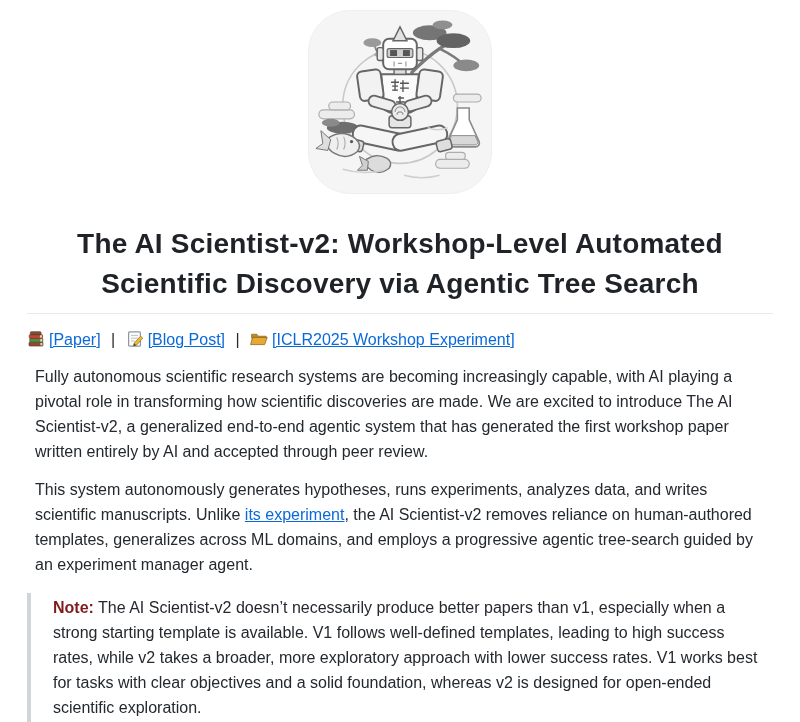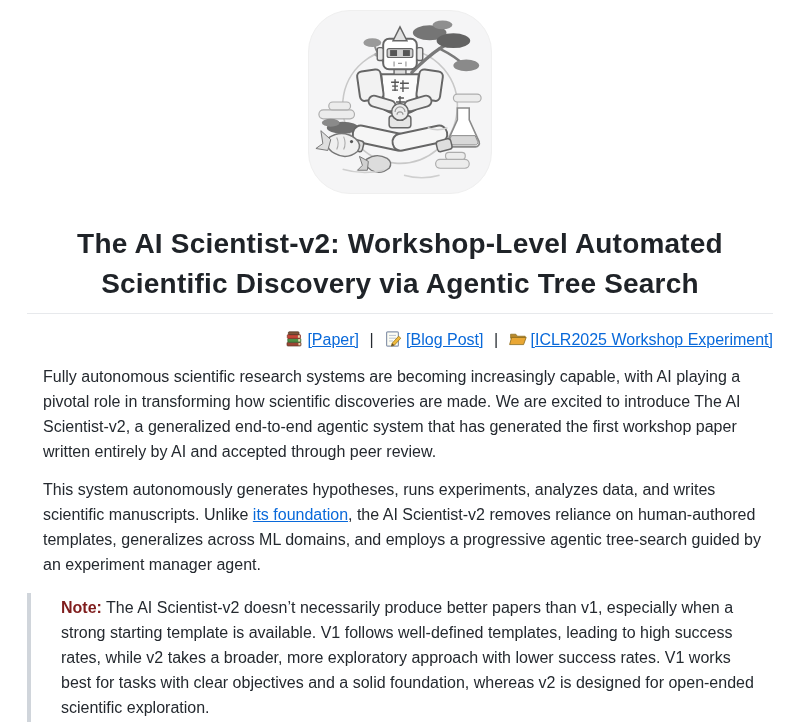--- a/index.html
+++ b/index.html
@@ -35,21 +35,21 @@
     line-height: 40px;
     font-weight: 700;
     color: #1f2328;
     letter-spacing: 0.2px;
   }
   h1.title .title-inner { display: inline-block; max-width: 680px; }
 
   
   .links {
     margin: 13px 27px 12px 27px;
-    text-align: right;
+    text-align: left;
     font-size: 16px;
     line-height: 25px;
     white-space: nowrap;
   }
   .links a {
     color: #0969da;
     text-decoration: underline;
   }
   .links .sep { color: #24292f; margin: 0 6px; }
   .inline-icon {
@@ -58,21 +58,21 @@
     vertical-align: -3px;
     margin-right: 4px;
   }
   .inline-icon svg { display: block; width: 18px; height: 18px; }
 
   
   .content { margin: 0 27px; }
   .content p {
     font-size: 16px;
     line-height: 25px;
-    margin: 0 0 13px 16px;
+    margin: 0 0 13px 8px;
     color: #24292f;
   }
   .content a { color: #0969da; text-decoration: underline; }
 
   blockquote {
     margin: 16px 0 10px 0;
     padding: 2px 14px;
     border-left: 4px solid #d0d5db;
     color: #5b6470;
   }
@@ -196,21 +196,21 @@
       <svg viewBox="0 0 18 18" xmlns="http://www.w3.org/2000/svg">
         <path d="M1.6 4.2 h5.2 l1.6 2 h7.8 v2 h-14.6 z" fill="#b98a2e" stroke="#8a6a1a" stroke-width="0.7"></path>
         <path d="M2.6 7.4 h14.6 l-2.6 7.2 h-14 z" fill="#e9a734" stroke="#8a6a1a" stroke-width="0.8"></path>
       </svg>
     </span><a href="#">[ICLR2025 Workshop Experiment]</a>
   </div>
 
   <div class="content">
     <p>Fully autonomous scientific research systems are becoming increasingly capable, with AI playing a pivotal role in transforming how scientific discoveries are made. We are excited to introduce The AI Scientist-v2, a generalized end-to-end agentic system that has generated the first workshop paper written entirely by AI and accepted through peer review.</p>
 
-    <p><span>This system autonomously generates hypotheses, runs experiments, analyzes data, and writes scientific manuscripts. Unlike </span><a href="#">its foundation</a><span>, the AI Scientist-v2 removes reliance on human-authored templates, generalizes across ML domains, and employs a progressive agentic tree-search guided by an experiment manager agent.</span></p>
+    <p><span>This system autonomously generates hypotheses, runs experiments, analyzes data, and writes scientific manuscripts. Unlike </span><a href="#">its experiment</a><span>, the AI Scientist-v2 removes reliance on human-authored templates, generalizes across ML domains, and employs a progressive agentic tree-search guided by an experiment manager agent.</span></p>
 
     <blockquote>
       <p><strong>Note:</strong><span> The AI Scientist-v2 doesn’t necessarily produce better papers than v1, especially when a strong starting template is available. V1 follows well-defined templates, leading to high success rates, while v2 takes a broader, more exploratory approach with lower success rates. V1 works best for tasks with clear objectives and a solid foundation, whereas v2 is designed for open-ended scientific exploration.</span></p>
     </blockquote>
 
   </div>
 
 </div>
 
 </body></html>

